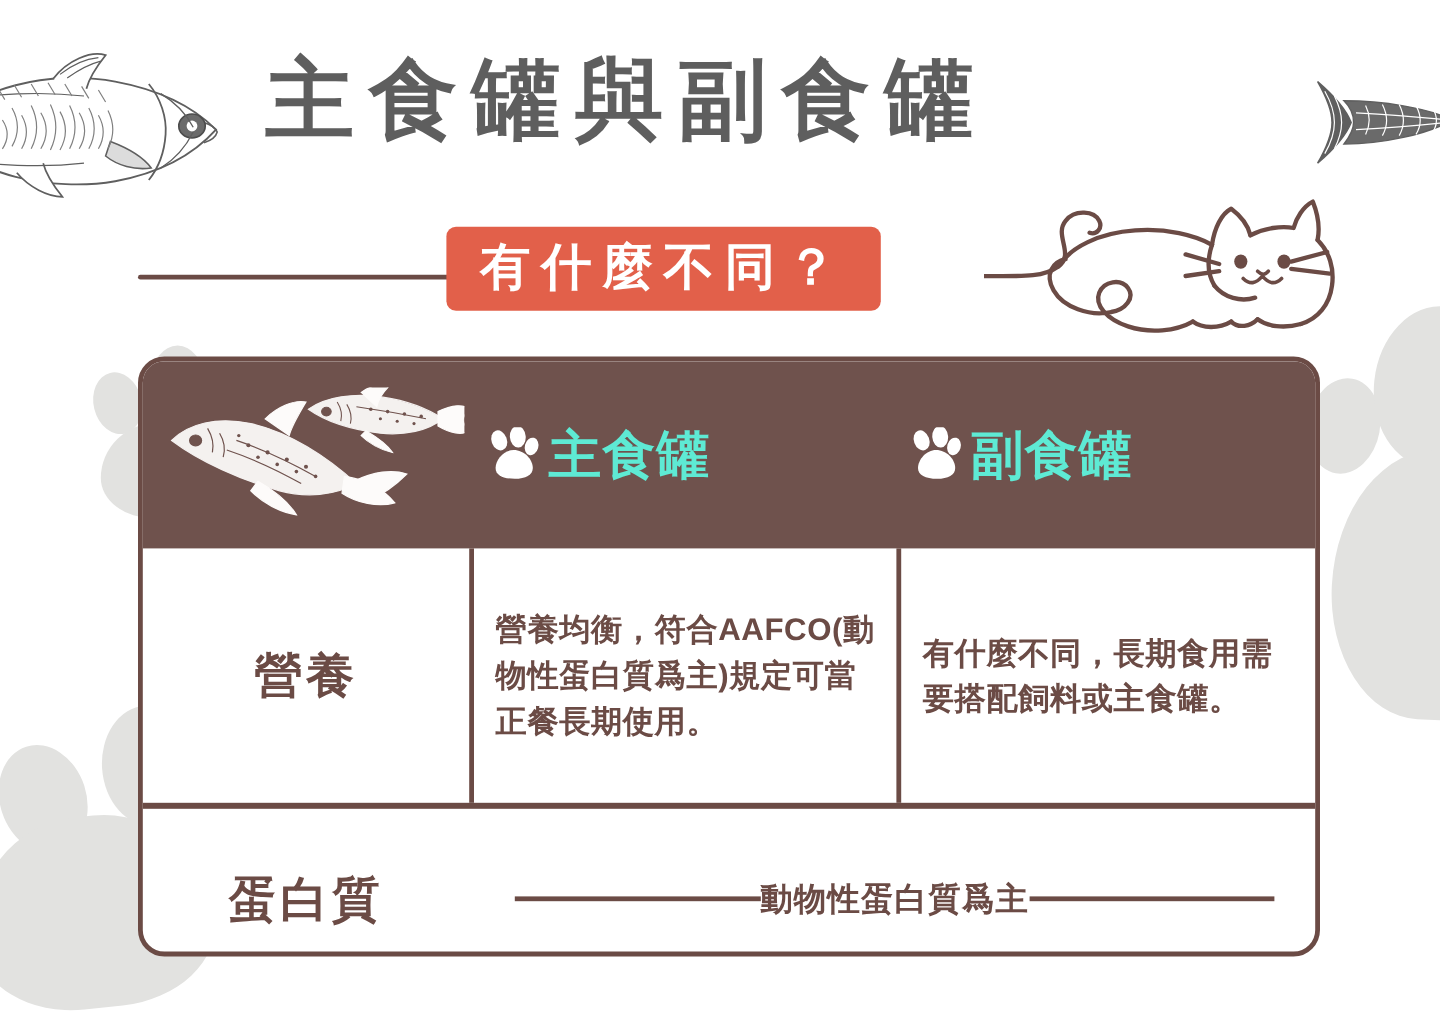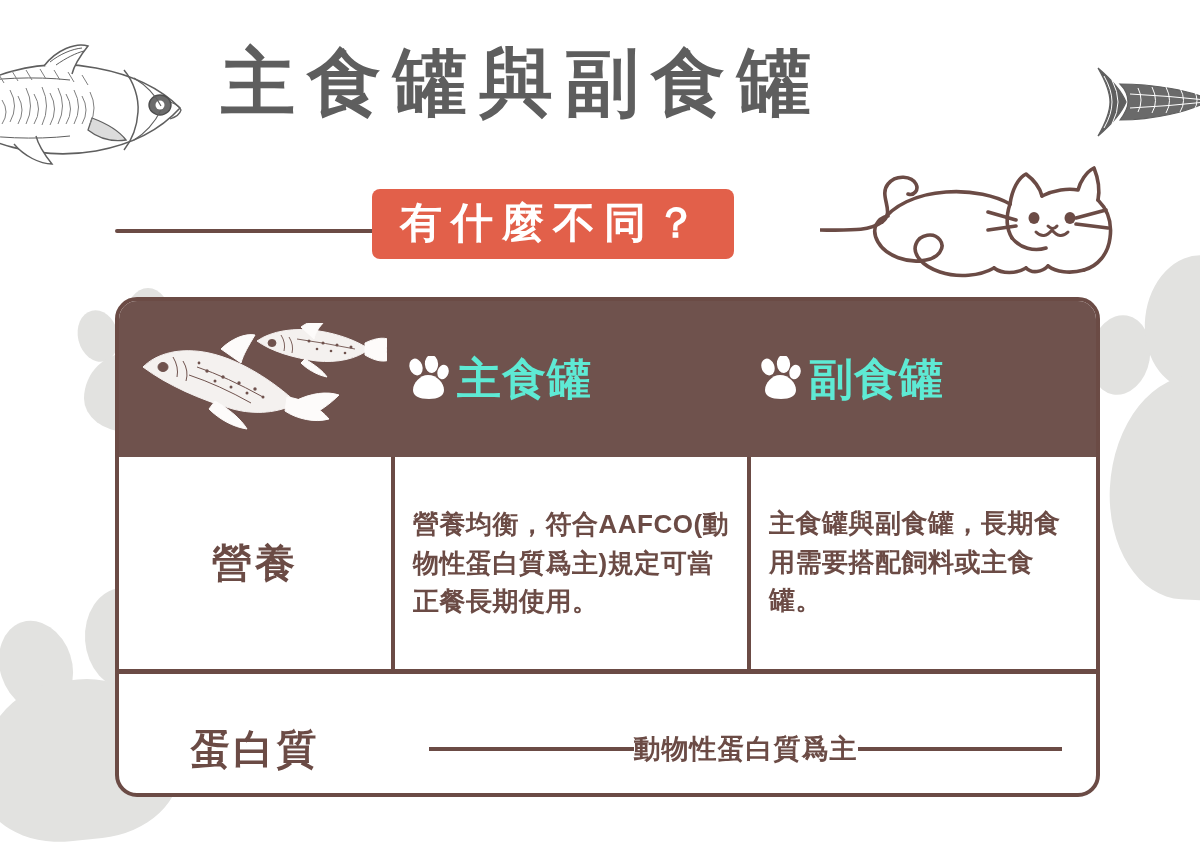--- a/index.html
+++ b/index.html
@@ -77,21 +77,21 @@
   }
   #thead {
     position: relative;
     height: 156px;
     background: #6f524d;
     display: flex;
     align-items: center;
   }
   .col-a { width: 272px; }
   .col-b { width: 352px; }
-  .col-c { flex: 1; font-family: Liberation Serif, serif; }
+  .col-c { flex: 1; }
 
   #thead .col-a { height: 100%; position: relative; }
   #fish-pair { position: absolute; left: 18px; top: 22px; }
 
   .th-label {
     color: #5eead4;
     font-size: 44px; font-weight: bold; letter-spacing: 1px;
     display: flex; align-items: center; gap: 6px;
     padding-left: 14px;
   }
@@ -305,21 +305,21 @@
         </span>
         <span>副食罐</span>
       </div>
     </div>
 
     <div class="trow" id="row-nutrition">
       <div class="col-a rowlabel">營養</div>
       <div class="vdiv"></div>
       <div class="col-b cell-text">營養均衡，符合AAFCO(動物性蛋白質爲主)規定可當正餐長期使用。</div>
       <div class="vdiv"></div>
-      <div class="col-c cell-text">主食罐與副食罐，長期食用需要搭配飼料或主食罐。</div>
+      <div class="col-c cell-text">有什麼不同，長期食用需要搭配飼料或主食罐。</div>
     </div>
 
     <div class="trow" id="row-protein">
       <div class="hdiv"></div>
       <div class="col-a rowlabel">蛋白質</div>
       <div class="vdiv" style="background:transparent;"></div>
       <div class="merged">
         <span class="dash"></span>
         <span class="merged-text">動物性蛋白質爲主</span>
         <span class="dash"></span>

